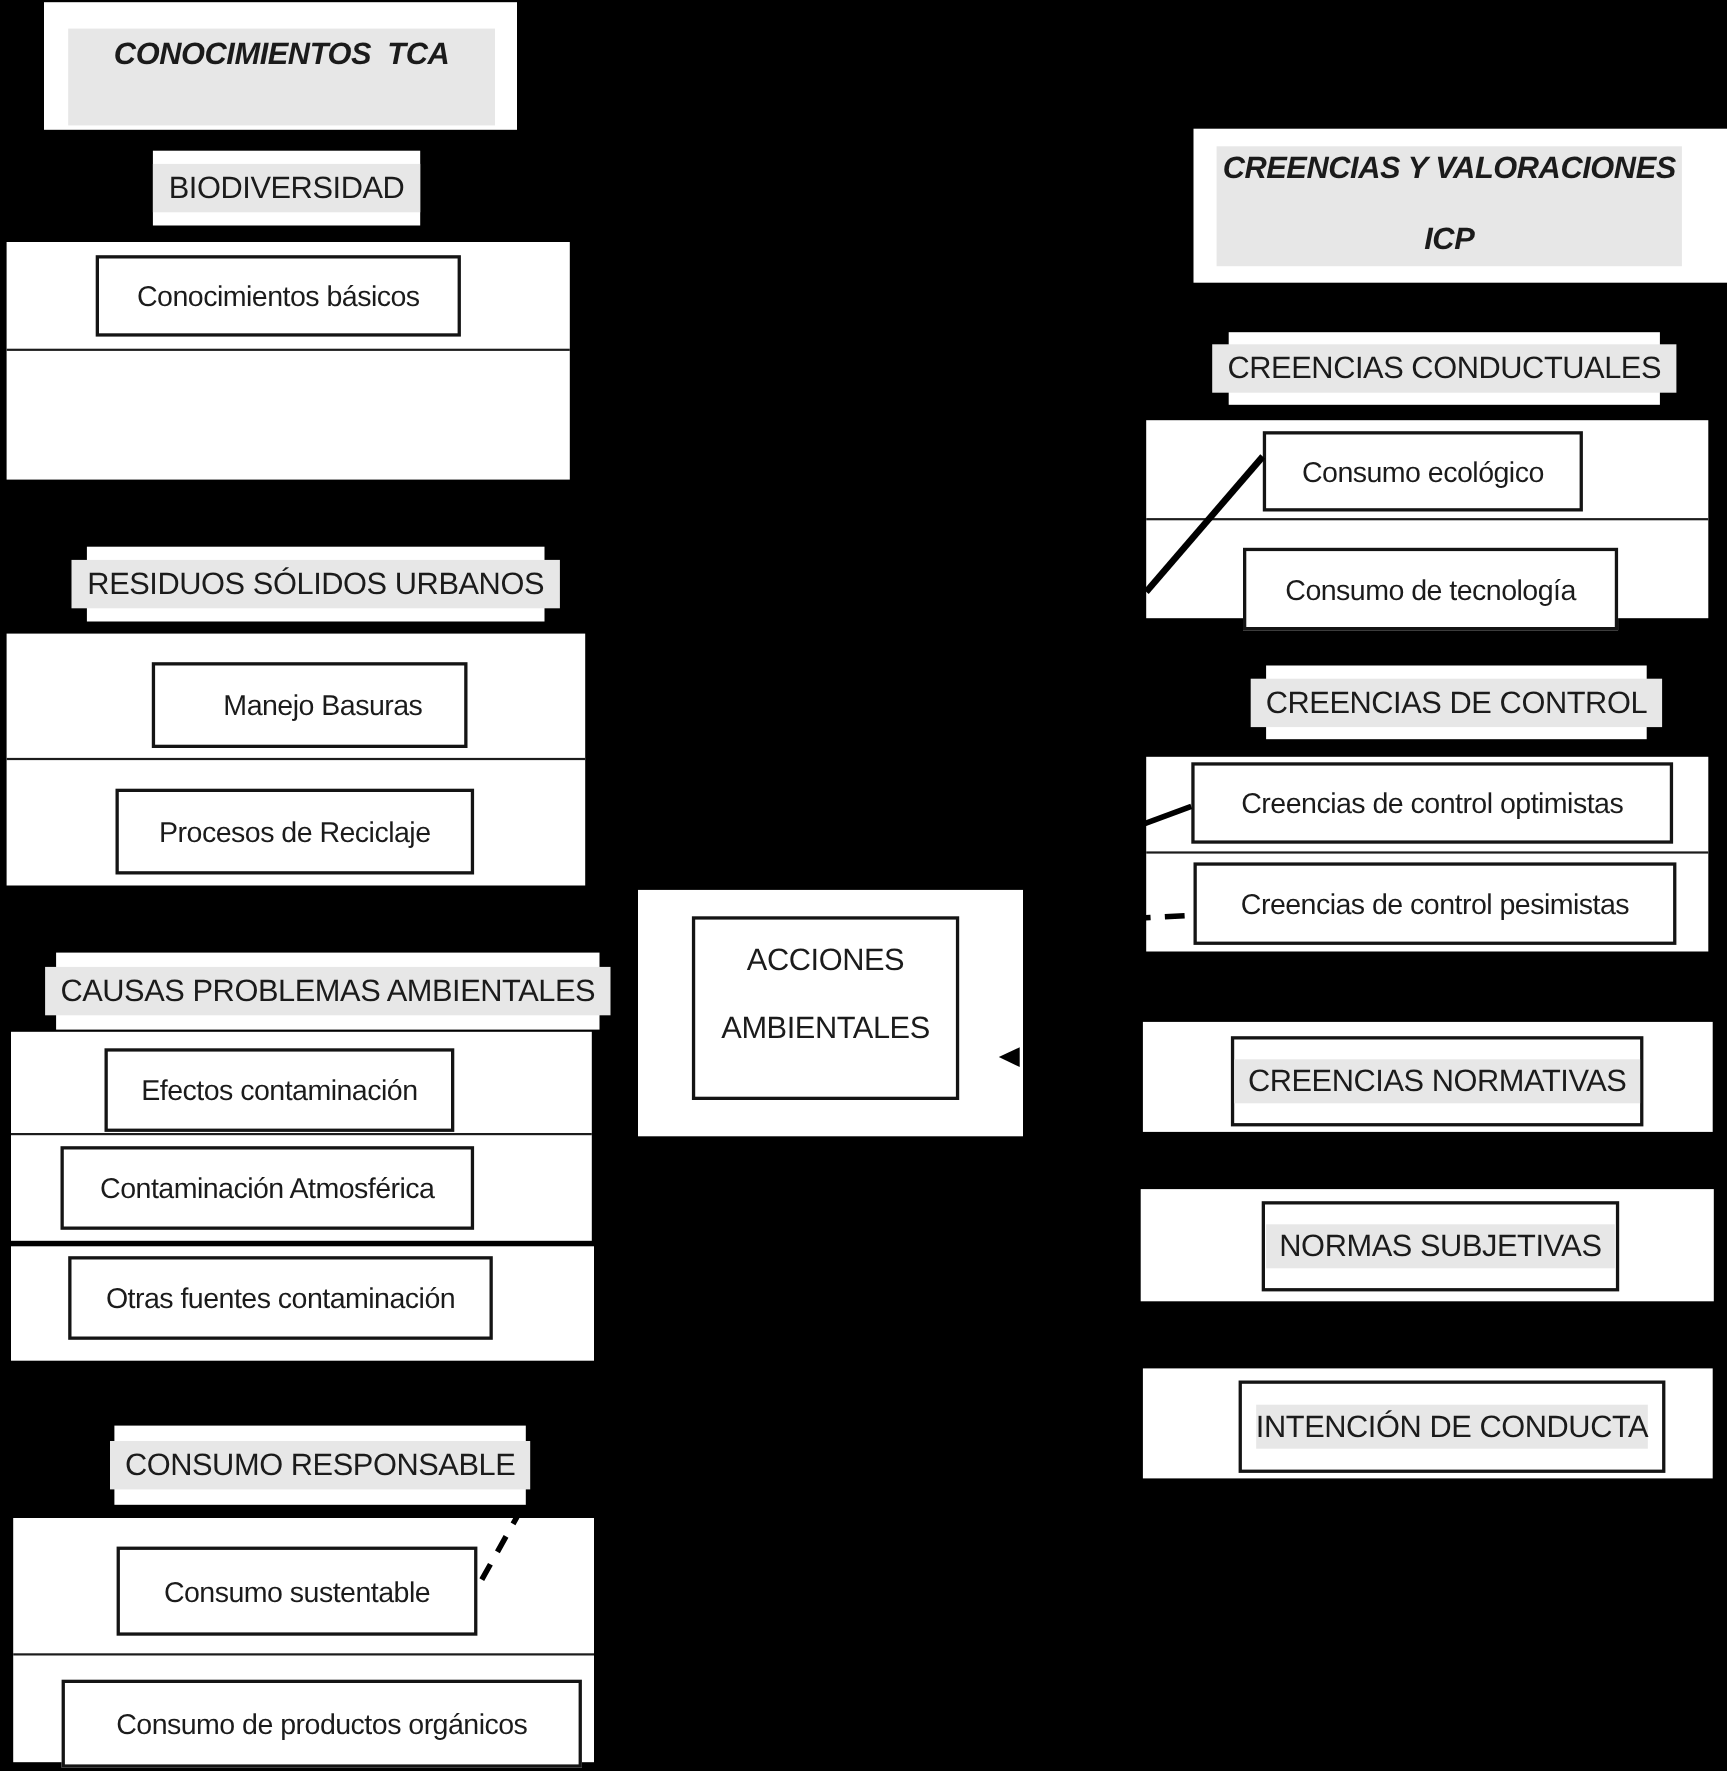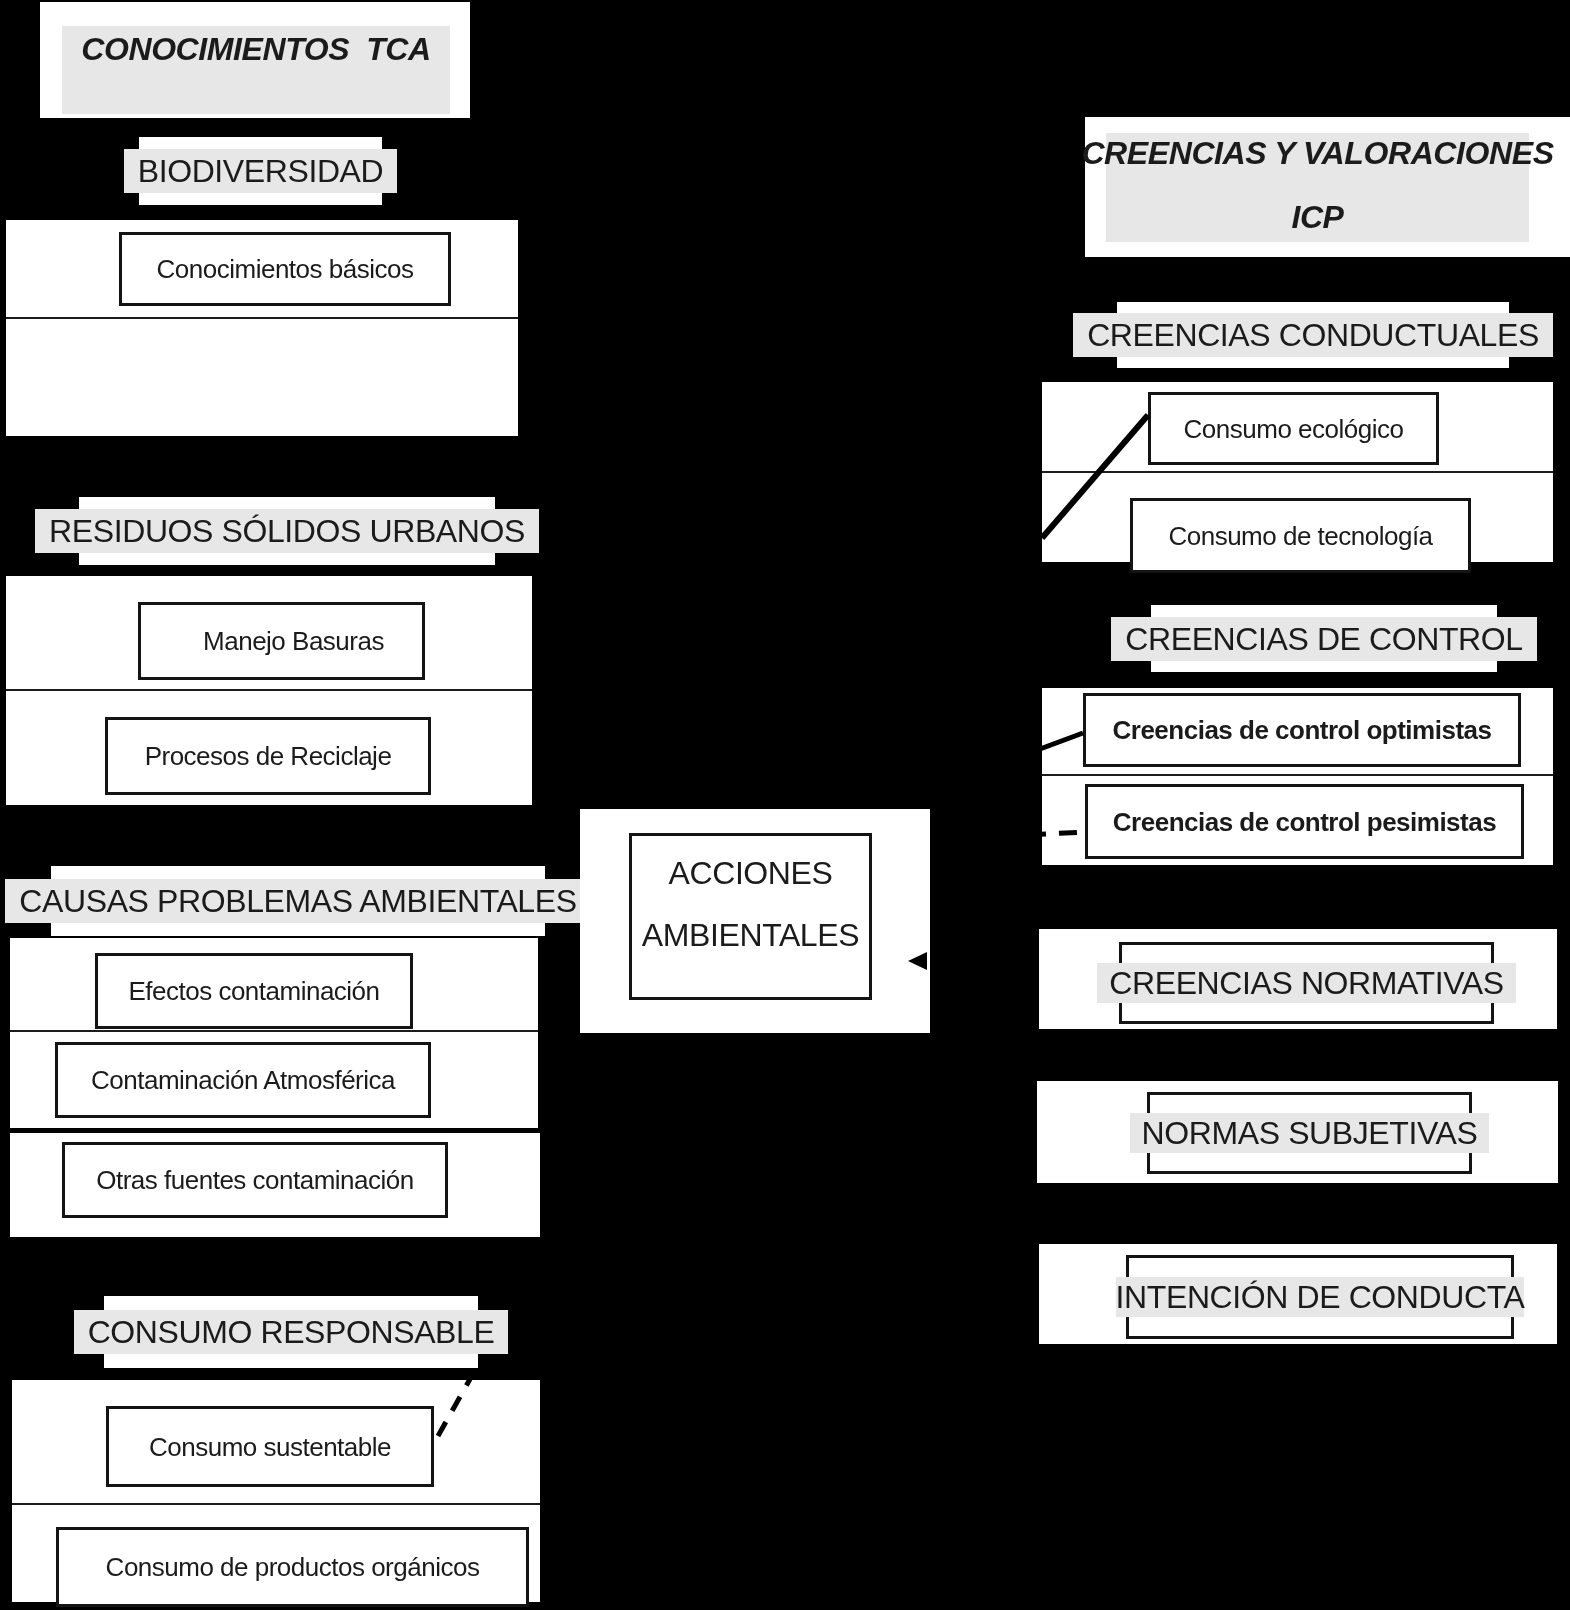--- a/index.html
+++ b/index.html
@@ -14,21 +14,21 @@
   }
   .headbox{
     position:absolute;background:#fff;
     display:flex;align-items:center;justify-content:center;margin-left:24px;
   }
   .hl{
     background:#e7e7e7;display:flex;align-items:center;justify-content:center;
     padding:5px 14px;
   }
   .txt{white-space:pre;letter-spacing:-0.5px;font-size:26px;line-height:32px;}
-  .hdtxt{white-space:pre;letter-spacing:-0.4px;font-size:32px;line-height:34px;}
+  .hdtxt{white-space:pre;letter-spacing:-0.4px;font-size:28px;line-height:34px;}
   .divider{position:absolute;left:0;width:100%;height:2px;background:#1c1c1c;}
   .titlebox{position:absolute;background:#fff;}
   .titlegray{
     position:absolute;background:#e7e7e7;
     display:flex;flex-direction:column;align-items:center;
     font-weight:bold;font-style:italic;
   }
   svg.overlay{position:absolute;left:0;top:0;pointer-events:none;}
 </style>
 </head>
@@ -40,21 +40,21 @@
     <div class="titlegray" style="left:22px;top:24px;width:388px;height:82px;padding-top:6px;">
       <span class="hdtxt">CONOCIMIENTOS  TCA</span>
     </div>
   </div>
 
   <div class="headbox" style="left:115px;top:137px;width:243px;height:68px;">
     <span class="hl hdtxt">BIODIVERSIDAD</span>
   </div>
 
   <div class="panel" style="left:6px;top:220px;width:512px;height:216px;">
-    <div class="itembox" style="left:81px;top:12px;width:326px;height:68px;margin-left:32px;">
+    <div class="itembox" style="left:81px;top:12px;width:326px;height:68px;">
       <span class="txt">Conocimientos básicos</span>
     </div>
     <div class="divider" style="top:97px;"></div>
   </div>
 
   <div class="headbox" style="left:55px;top:497px;width:416px;height:68px;">
     <span class="hl hdtxt">RESIDUOS SÓLIDOS URBANOS</span>
   </div>
 
   <div class="panel" style="left:6px;top:576px;width:526px;height:229px;">
@@ -126,21 +126,21 @@
     <div class="divider" style="top:89px;"></div>
     <div class="itembox" style="left:88px;top:101px;width:335px;height:69px;margin-top:15px;">
       <span class="txt">Consumo de tecnología</span>
     </div>
   </div>
 
   <div class="headbox" style="left:1127px;top:605px;width:346px;height:67px;">
     <span class="hl hdtxt">CREENCIAS DE CONTROL</span>
   </div>
 
-  <div class="panel" style="left:1042px;top:688px;width:511px;height:177px;font-weight:bold;">
+  <div class="panel" style="left:1042px;top:688px;width:511px;height:177px;">
     <div class="itembox" style="left:41px;top:5px;width:432px;height:68px;">
       <span class="txt">Creencias de control optimistas</span>
     </div>
     <div class="divider" style="top:86px;"></div>
     <div class="itembox" style="left:43px;top:96px;width:433px;height:69px;">
       <span class="txt">Creencias de control pesimistas</span>
     </div>
   </div>
 
   <div class="panel" style="left:1039px;top:929px;width:518px;height:100px;">

